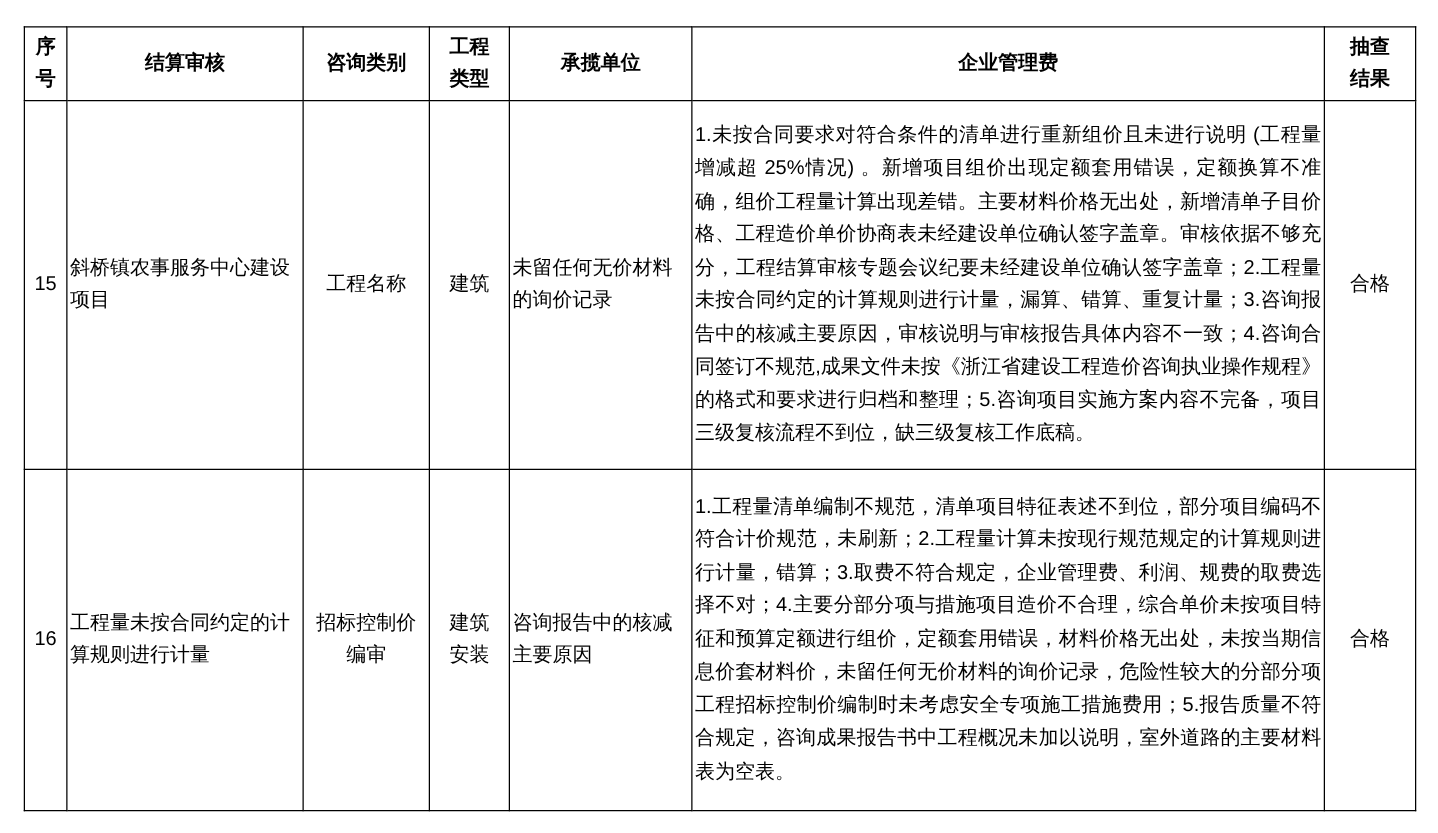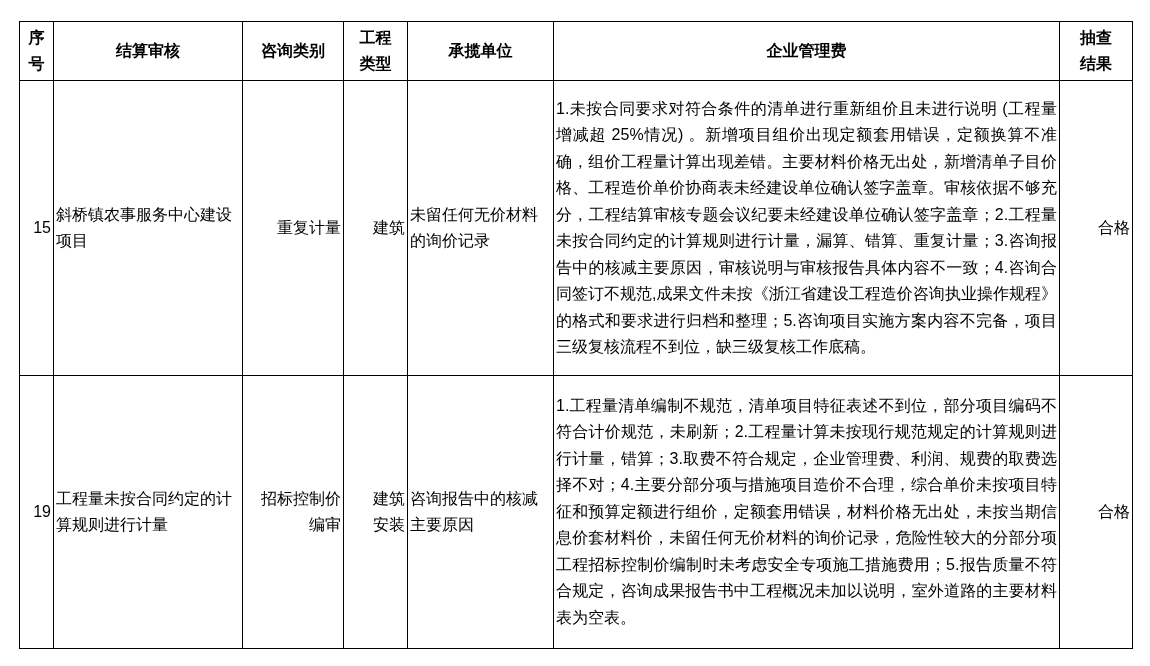--- a/index.html
+++ b/index.html
@@ -34,21 +34,21 @@
     word-break: break-all;
   }
   table.audit th {
     font-weight: bold;
     text-align: center;
     white-space: pre-line;
   }
   tr.header-row { height: 59px; }
   tr.row-15 { height: 295px; }
   tr.row-16 { height: 273px; }
-  td.c-center { text-align: right; white-space: pre-line; }
+  td.c-center { text-align: center; white-space: pre-line; }
   td.c-left {
     text-align: left;
     padding-left: 6px;
     padding-right: 5px;
     margin-left: 46px;
   }
   td.c-issues {
     text-align: justify;
     text-justify: inter-ideograph;
     padding-left: 6px;
@@ -80,28 +80,28 @@
         <th>承揽单位</th>
         <th>企业管理费</th>
         <th>抽查
 结果</th>
       </tr>
     </thead>
     <tbody>
       <tr class="row-15">
         <td class="c-center">15</td>
         <td class="c-left">斜桥镇农事服务中心建设项目</td>
-        <td class="c-center">重复计量</td>
+        <td class="c-center">工程名称</td>
         <td class="c-center">建筑</td>
         <td class="c-left">未留任何无价材料的询价记录</td>
         <td class="c-issues">1.未按合同要求对符合条件的清单进行重新组价且未进行说明 (工程量增减超 25%情况) 。新增项目组价出现定额套用错误，定额换算不准确，组价工程量计算出现差错。主要材料价格无出处，新增清单子目价格、工程造价单价协商表未经建设单位确认签字盖章。审核依据不够充分，工程结算审核专题会议纪要未经建设单位确认签字盖章；2.工程量未按合同约定的计算规则进行计量，漏算、错算、重复计量；3.咨询报告中的核减主要原因，审核说明与审核报告具体内容不一致；4.咨询合同签订不规范,成果文件未按《浙江省建设工程造价咨询执业操作规程》的格式和要求进行归档和整理；5.咨询项目实施方案内容不完备，项目三级复核流程不到位，缺三级复核工作底稿。</td>
         <td class="c-center">合格</td>
       </tr>
       <tr class="row-16">
-        <td class="c-center">19</td>
+        <td class="c-center">16</td>
         <td class="c-left">工程量未按合同约定的计算规则进行计量</td>
         <td class="c-center">招标控制价
 编审</td>
         <td class="c-center">建筑
 安装</td>
         <td class="c-left">咨询报告中的核减主要原因</td>
         <td class="c-issues">1.工程量清单编制不规范，清单项目特征表述不到位，部分项目编码不符合计价规范，未刷新；2.工程量计算未按现行规范规定的计算规则进行计量，错算；3.取费不符合规定，企业管理费、利润、规费的取费选择不对；4.主要分部分项与措施项目造价不合理，综合单价未按项目特征和预算定额进行组价，定额套用错误，材料价格无出处，未按当期信息价套材料价，未留任何无价材料的询价记录，危险性较大的分部分项工程招标控制价编制时未考虑安全专项施工措施费用；5.报告质量不符合规定，咨询成果报告书中工程概况未加以说明，室外道路的主要材料表为空表。</td>
         <td class="c-center">合格</td>
       </tr>
     </tbody>

